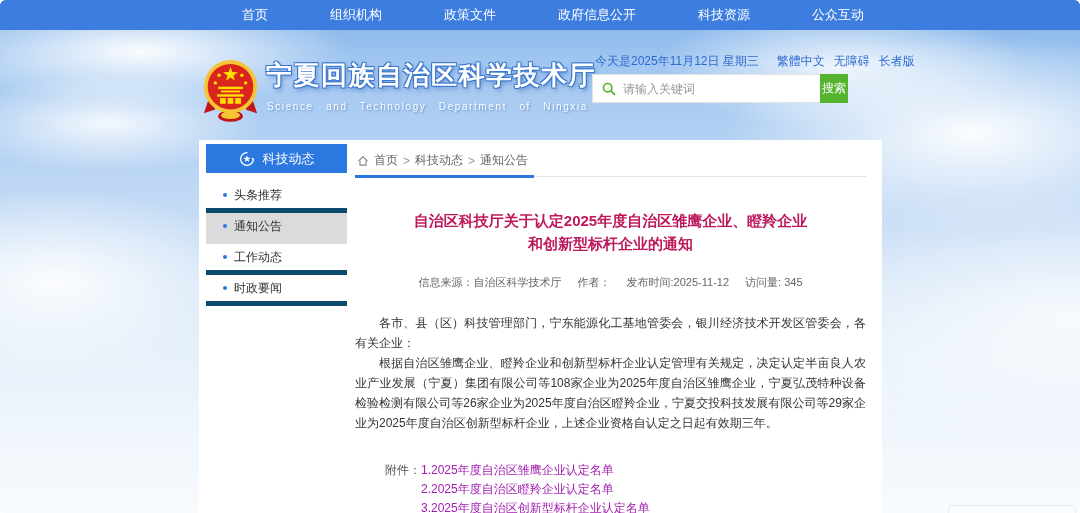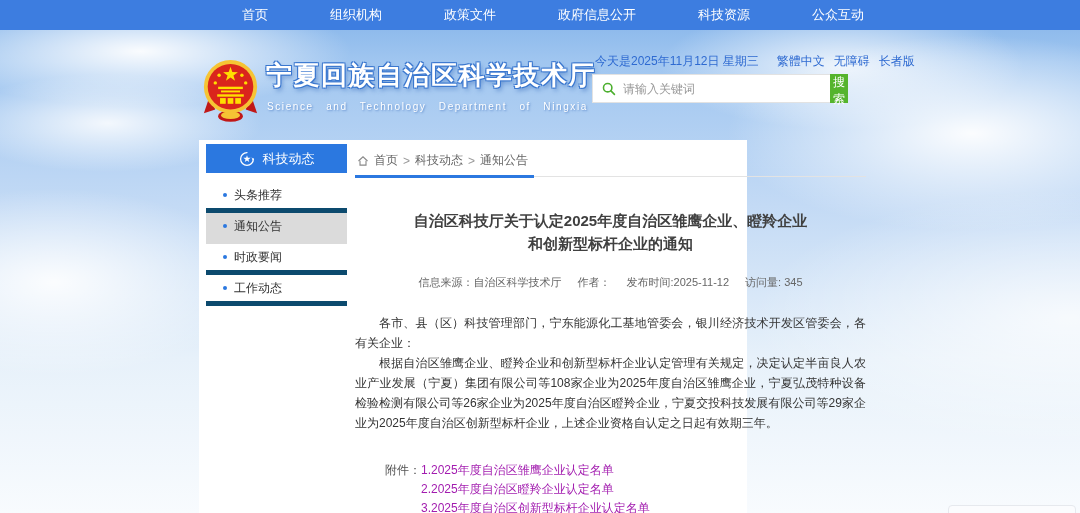--- a/index.html
+++ b/index.html
@@ -9,20 +9,21 @@
   .page {
     position:relative; width:1080px; height:513px; overflow:hidden;
     background:
       radial-gradient(ellipse 300px 80px at 13% 10%, rgba(255,255,255,.95), rgba(255,255,255,0) 70%),
       radial-gradient(ellipse 220px 70px at 10% 24%, rgba(255,255,255,.85), rgba(255,255,255,0) 70%),
       radial-gradient(ellipse 280px 130px at 5% 55%, rgba(255,255,255,.9), rgba(255,255,255,0) 72%),
       radial-gradient(ellipse 350px 140px at 90% 26%, rgba(255,255,255,.95), rgba(255,255,255,0) 70%),
       radial-gradient(ellipse 260px 90px at 78% 13%, rgba(255,255,255,.8), rgba(255,255,255,0) 70%),
       radial-gradient(ellipse 420px 170px at 99% 62%, rgba(255,255,255,.75), rgba(255,255,255,0) 75%),
       linear-gradient(180deg,#7fb0e8 0%,#a0c6f0 12%,#c3daf5 40%,#e7f1fa 70%,#f8fbfe 100%);
+    border-radius: 6px;
   }
 
   
   .topnav {
     position:absolute; left:0; top:0; width:1080px; height:30px;
     background:#3d7de0; display:flex; align-items:center;
     padding-left:242px; gap:62px;
   }
   .nav-item { color:#fff; font-size:13px; text-decoration:none; cursor:pointer; white-space:nowrap; }
 
@@ -50,26 +51,26 @@
   .search-input-wrap {
     flex:1; background:#fff; border:1px solid #e2e2e2; border-right:none;
     display:flex; align-items:center; padding-left:9px;
   }
   .search-input-wrap svg { flex:none; margin-right:7px; }
   .search-input {
     border:none; outline:none; flex:1; font-size:12px; color:#333; background:transparent; height:100%;
   }
   .search-input::placeholder { color:#999; }
   .search-button {
-    width:18px; background:#55b42d; color:#fff; border:none; font-size:12px; cursor:pointer;
+    width:28px; background:#55b42d; color:#fff; border:none; font-size:12px; cursor:pointer;
   }
 
   
   .main-panel {
-    position:absolute; left:199px; top:140px; width:548px; height:373px; background:#fff;
+    position:absolute; left:199px; top:140px; width:683px; height:373px; background:#fff;
   }
 
   
   .sidebar { position:absolute; left:7px; top:4px; width:141px; }
   .sidebar-header {
     height:29px; background:#2b78e0; color:#fff; font-size:13px;
     display:flex; align-items:center; justify-content:center; gap:8px; cursor:pointer;
   }
   .sidebar-menu { margin-top:9px; }
   .sidebar-item {
@@ -83,21 +84,21 @@
   .content { position:absolute; left:156px; top:10px; width:511px; }
   .breadcrumb { border-bottom:1px solid #e3e3e3; font-size:12px; color:#666; }
   .crumb-inner {
     display:inline-flex; align-items:center; gap:5px;
     border-bottom:3px solid #2b78e0; padding:2px 6px 6px 2px; margin-bottom:-2px;
   }
   .crumb-inner a { color:#666; text-decoration:none; cursor:pointer; }
   .crumb-sep { color:#999; }
 
   .article-title {
-    margin-top:32px; text-align:center; font-size:15px; font-weight:bold; color:#404040; line-height:23px;
+    margin-top:32px; text-align:center; font-size:15px; font-weight:bold; color:#be185d; line-height:23px;
   }
   .article-meta {
     margin-top:20px; text-align:center; font-size:11px; color:#666; white-space:nowrap;
   }
   .article-meta .m { margin-left:13px; }
   .article-body { margin-top:23px; font-size:12px; color:#333; line-height:20px; text-align:justify; }
   .article-body p { text-indent:2em; }
   .attachments { margin-top:28px; margin-left:30px; display:flex; font-size:12px; color:#555; line-height:19px; }
   .attachments .label { flex:none; }
   .attachments a { display:block; color:#a21caf; text-decoration:none; cursor:pointer; }
@@ -179,25 +180,25 @@
         <div class="sidebar-item">
           <span class="dot"></span>
           <span>头条推荐</span>
         </div>
         <div class="sidebar-item active">
           <span class="dot"></span>
           <span>通知公告</span>
         </div>
         <div class="sidebar-item">
           <span class="dot"></span>
+          <span>工作动态</span>
+        </div>
+        <div class="sidebar-item">
+          <span class="dot"></span>
           <span>时政要闻</span>
-        </div>
-        <div class="sidebar-item">
-          <span class="dot"></span>
-          <span>工作动态</span>
         </div>
       </div>
     </aside>
 
     <section class="content">
 
       <div class="breadcrumb">
         <span class="crumb-inner">
           <svg width="12" height="12" viewBox="0 0 16 16">
             <path d="M2 8 L8 2.5 L14 8" fill="none" stroke="#888" stroke-width="1.5"></path>

